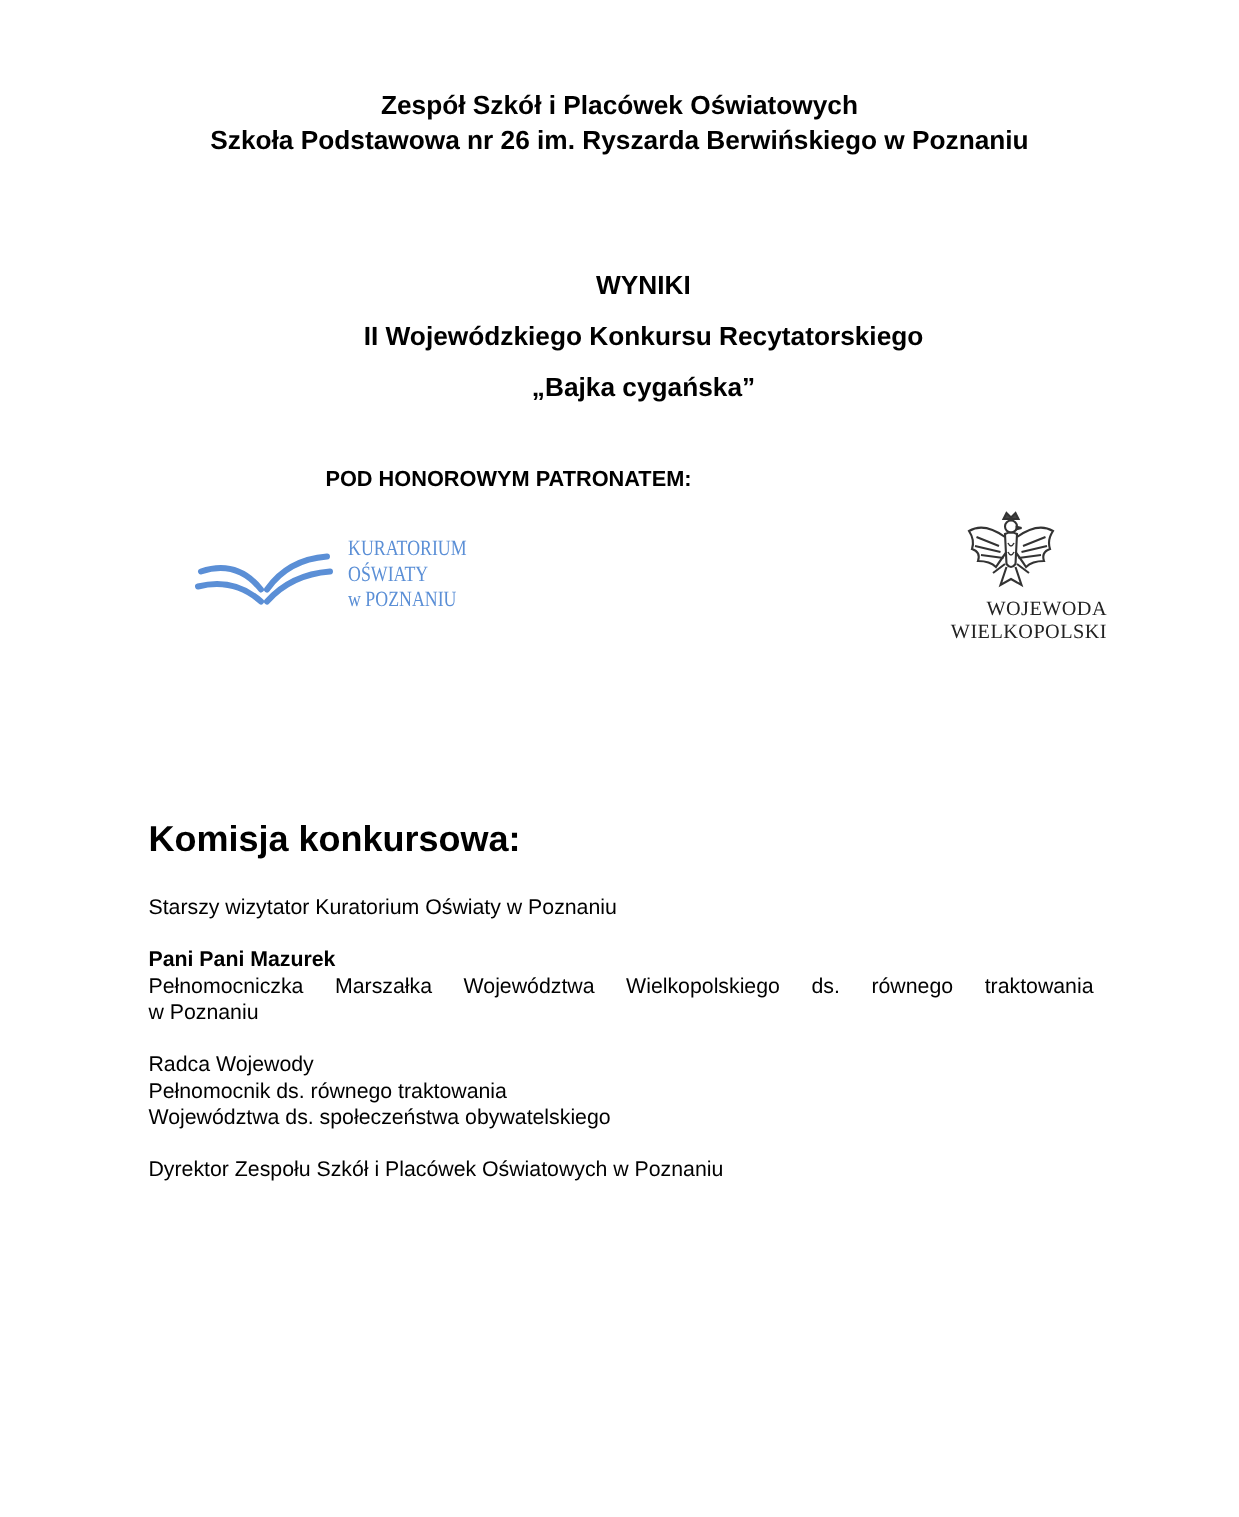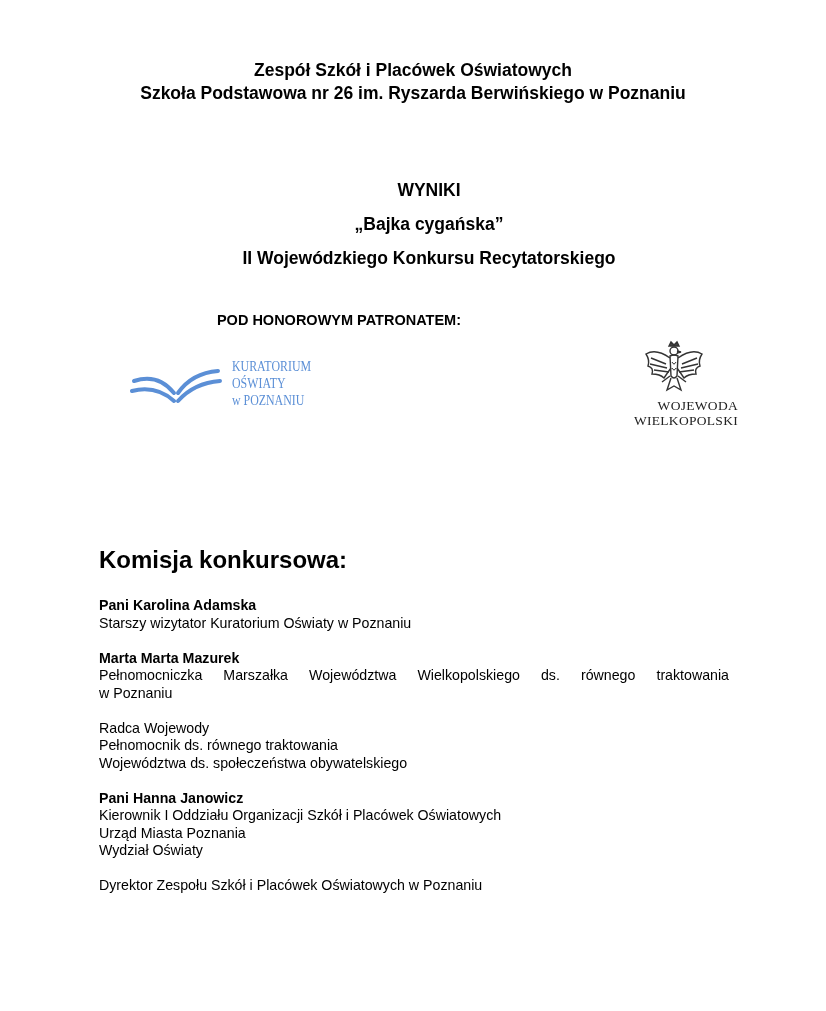--- a/index.html
+++ b/index.html
@@ -106,22 +106,22 @@
 </head>
 <body>
 
 <div class="header">
   <div>Zespół Szkół i Placówek Oświatowych</div>
   <div>Szkoła Podstawowa nr 26 im. Ryszarda Berwińskiego w Poznaniu</div>
 </div>
 
 <div class="title-block">
   <div>WYNIKI</div>
+  <div>II Wojewódzkiego Konkursu Recytatorskiego</div>
   <div>„Bajka cygańska”</div>
-  <div>II Wojewódzkiego Konkursu Recytatorskiego</div>
 </div>
 
 <div class="patronage">POD HONOROWYM PATRONATEM:</div>
 
 <div class="logo-kuratorium">
   <svg width="96" height="40" viewBox="0 0 96 40">
     <g fill="none" stroke="#5b8fd6" stroke-width="4" stroke-linecap="round">
       <path d="M4 16 Q 28 8 44 28"></path>
       <path d="M2 26 Q 26 20 44 36"></path>
       <path d="M48 28 Q 62 8 88 6"></path>
@@ -160,35 +160,28 @@
   <div class="woj-text">
     <div>WOJEWODA</div>
     <div>WIELKOPOLSKI</div>
   </div>
 </div>
 
 <div class="komisja-title">Komisja konkursowa:</div>
 
 <div class="members">
   <div class="member">
-    <div class="name">Pani Karolina Adamska</div>
     <div class="role">Starszy wizytator Kuratorium Oświaty w Poznaniu</div>
   </div>
   <div class="member">
-    <div class="name">Marta Marta Mazurek</div>
+    <div class="name">Pani Pani Mazurek</div>
     <div class="role justify-line">Pełnomocniczka Marszałka Województwa Wielkopolskiego ds. równego traktowania</div>
     <div class="role">w Poznaniu</div>
   </div>
   <div class="member">
     <div class="role">Radca Wojewody</div>
     <div class="role">Pełnomocnik ds. równego traktowania</div>
     <div class="role">Województwa ds. społeczeństwa obywatelskiego</div>
   </div>
   <div class="member">
-    <div class="name">Pani Hanna Janowicz</div>
-    <div class="role">Kierownik I Oddziału Organizacji Szkół i Placówek Oświatowych</div>
-    <div class="role">Urząd Miasta Poznania</div>
-    <div class="role">Wydział Oświaty</div>
-  </div>
-  <div class="member">
     <div class="role">Dyrektor Zespołu Szkół i Placówek Oświatowych w Poznaniu</div>
   </div>
 </div>
 
 </body></html>

